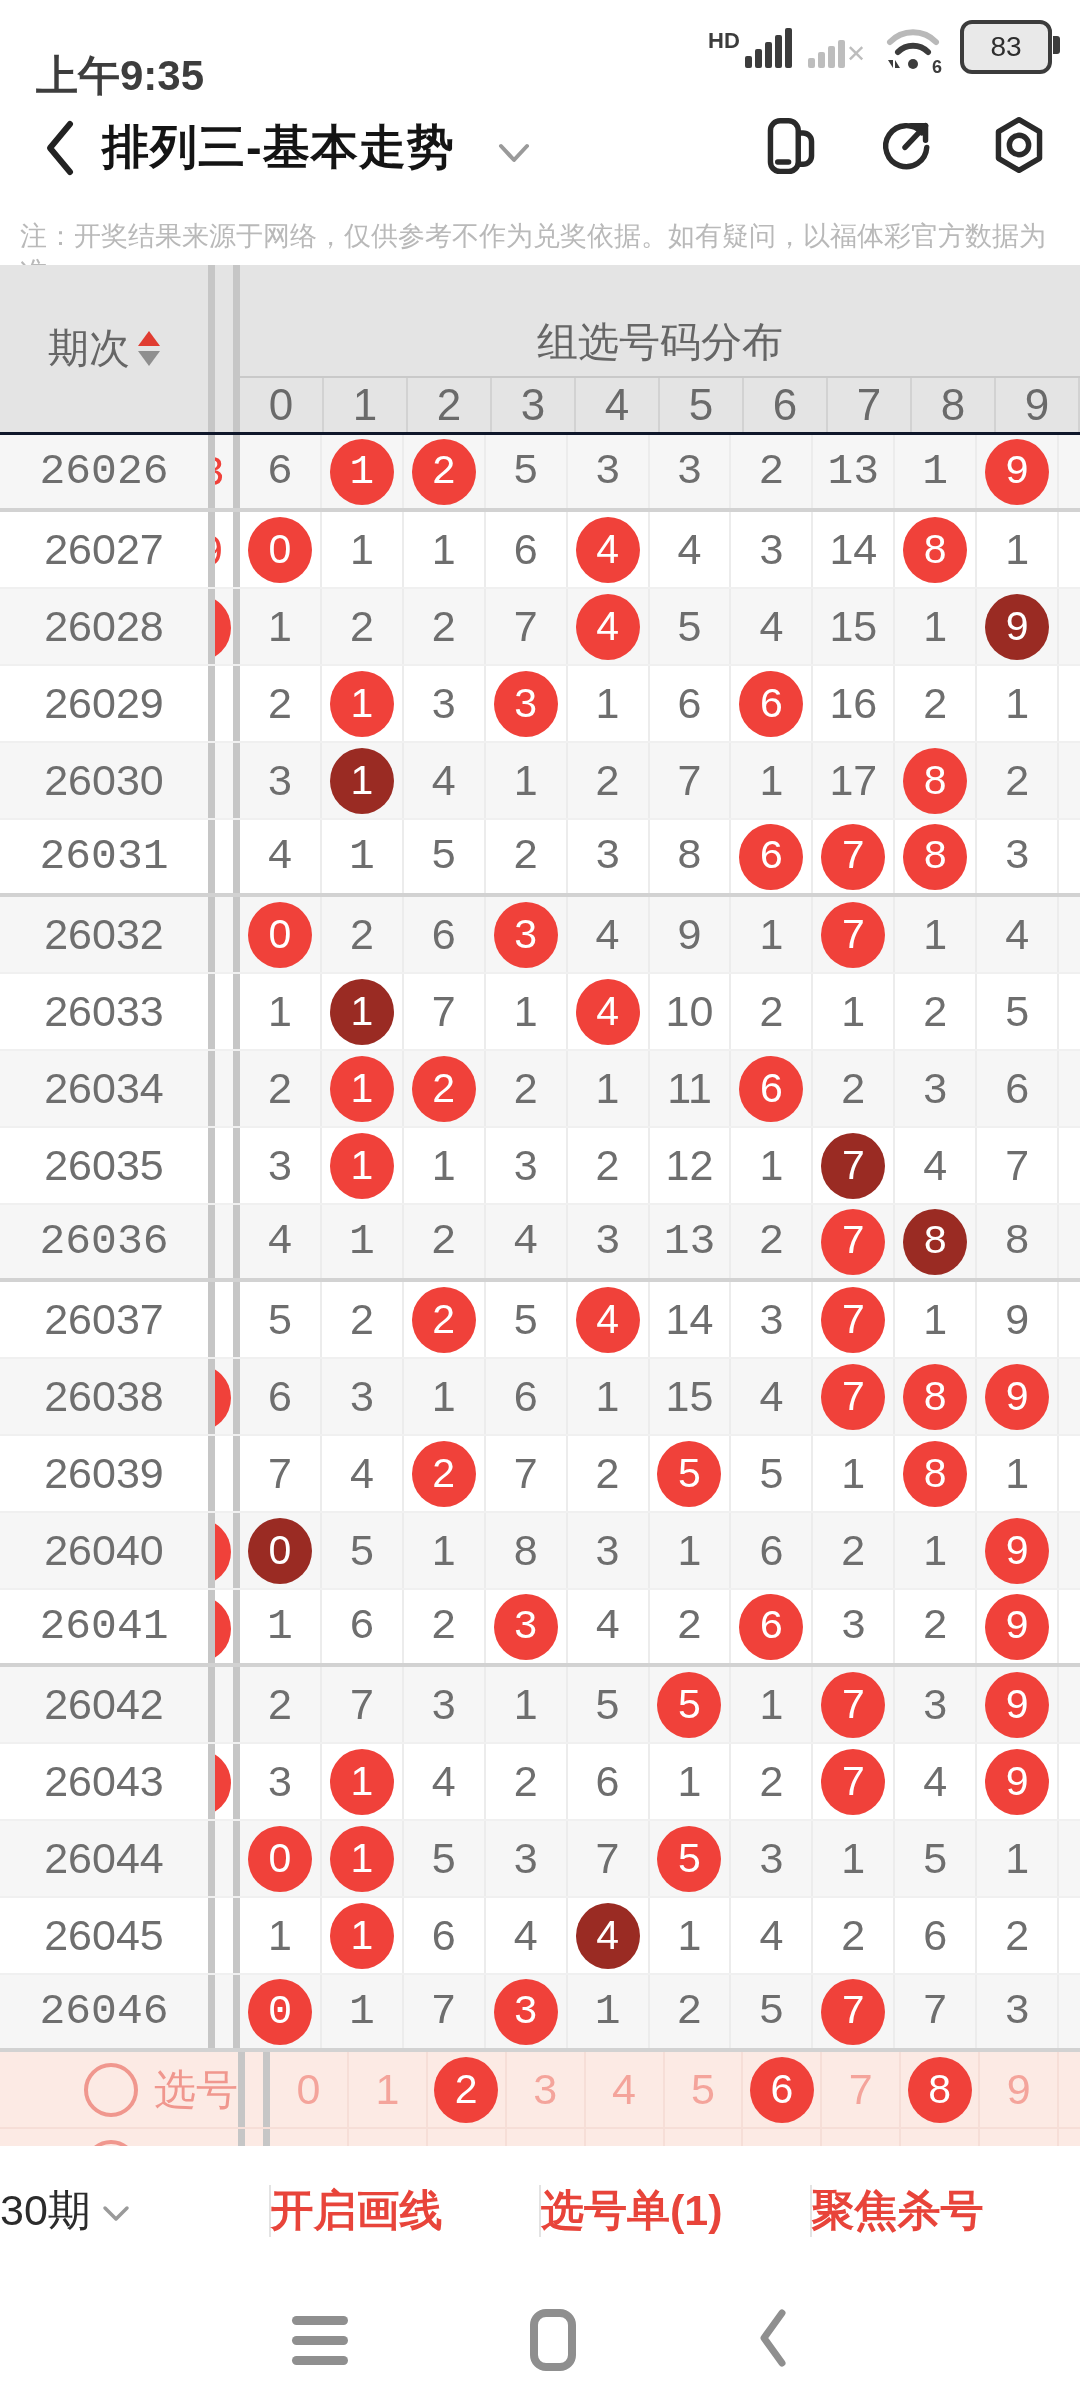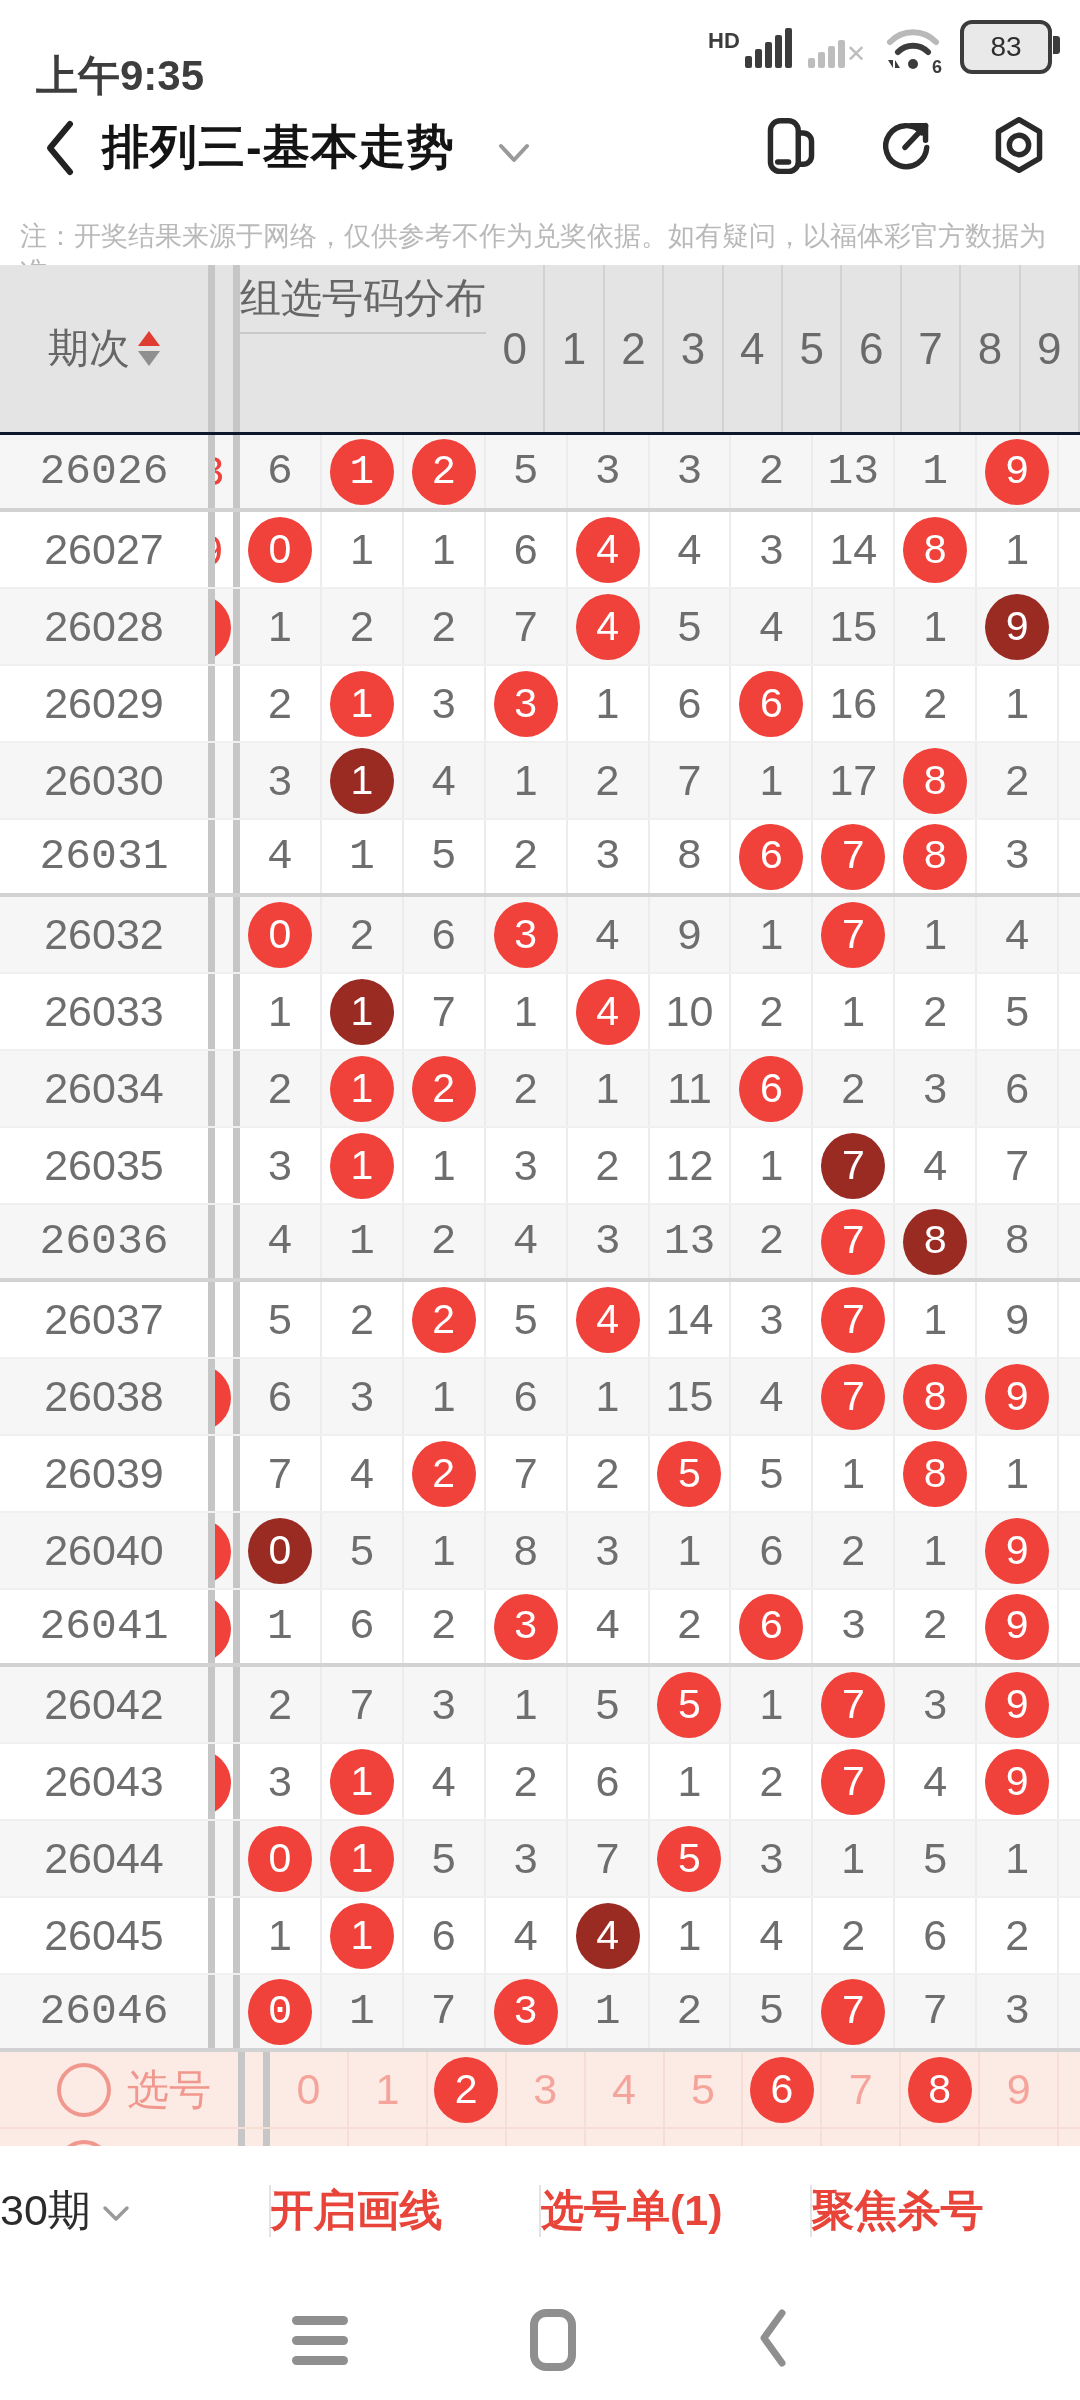--- a/index.html
+++ b/index.html
@@ -37,36 +37,36 @@
   .cols{flex:1;display:flex;}
   .col-cell{flex:1;display:flex;align-items:center;justify-content:center;border-right:2px solid #ececec;font-size:43px;color:#6e6e6e;box-sizing:border-box;}
   .trail{width:21px;flex:none;}
   .num-circle{width:64px;height:66px;border-radius:50%;display:flex;align-items:center;justify-content:center;color:#fff;font-size:41px;flex:none;}
   .c-red{background:#f0413a;}
   .c-dark{background:#9a2b23;}
   .edge-circle{position:absolute;left:-48px;top:6px;width:64px;height:66px;border-radius:50%;background:#f0413a;}
   .edge-txt{position:absolute;left:-16px;top:14px;width:34px;font-size:43px;color:#f0413a;}
   
   .t-head{display:flex;width:1080px;height:170px;background:#e4e4e4;border-bottom:3px solid #0f172a;box-sizing:border-box;}
-  .head-right{flex:1;display:flex;flex-direction:row;}
+  .head-right{flex:1;display:flex;flex-direction:column;margin-top:44px;}
   .head-group{height:69px;display:flex;align-items:center;justify-content:center;font-size:41px;color:#666;border-bottom:2px solid #c9c9c9;box-sizing:border-box;}
   .head-digits{flex:1;display:flex;}
   .head-digits .col-cell{border-right:2px solid #d2d2d2;font-size:44px;color:#6a6a6a;}
   .period-head{width:208px;flex:none;display:flex;align-items:center;justify-content:center;gap:8px;font-size:41px;color:#666;}
   .sort-arrows{display:flex;flex-direction:column;gap:5px;}
   .arr-up{width:0;height:0;border-left:11px solid transparent;border-right:11px solid transparent;border-bottom:15px solid #e03c31;}
   .arr-down{width:0;height:0;border-left:11px solid transparent;border-right:11px solid transparent;border-top:15px solid #8f8f8f;}
   
   .row-odd{background:#f6f6f6;}
   .row-even{background:#ffffff;}
   .t-row{border-bottom:2px solid #f0f0f0;}
   .row-group-end{border-bottom:4px solid #d2d2d2;font-family:Liberation Mono, monospace;}
   
   .row-pick{background:#fceae4;border-bottom:2px solid #f6ded7;}
-  .row-pick .cell-period{justify-content:center;padding-left:30px;gap:16px;color:#f0978e;font-size:42px;}
+  .row-pick .cell-period{justify-content:flex-end;padding-left:30px;gap:16px;color:#f0978e;font-size:42px;}
   .pick-radio{width:54px;height:54px;border:4px solid #f0978e;border-radius:50%;box-sizing:border-box;flex:none;}
   .row-pick .col-cell{color:#f4a49b;border-right:2px solid #f6ded7;}
   
   .toolbar{position:absolute;left:0;top:2146px;width:1080px;height:130px;display:flex;align-items:center;background:#fff;}
   .tb-seg{flex:1;display:flex;align-items:center;justify-content:flex-start;gap:10px;height:52px;}
   .tb-seg + .tb-seg{border-left:2px solid #e3e3e3;}
   .tb-periods{font-size:43px;color:#2b2b2b;}
   .tb-red{font-size:43px;font-weight:700;color:#e8443a;}
   .tb-caret{width:30px;height:20px;margin-top:6px;}
   

